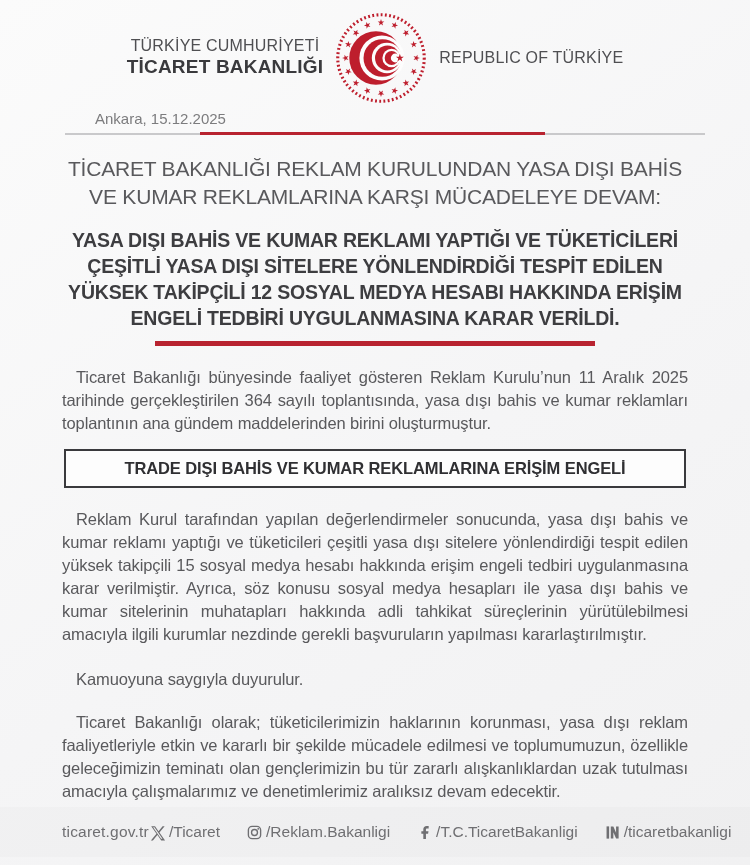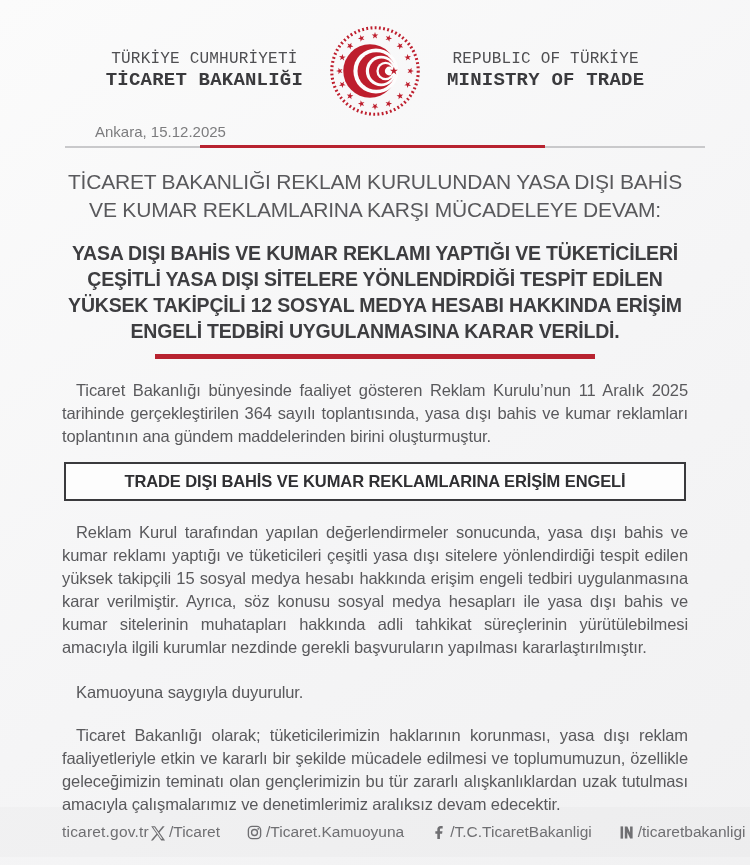--- a/index.html
+++ b/index.html
@@ -7,21 +7,21 @@
     width:750px;height:865px;overflow:hidden;position:relative;
     background:linear-gradient(145deg,#fbfbfb 0%,#f5f5f6 55%,#f1f1f2 100%);
     font-family:"Liberation Sans",sans-serif;
     -webkit-font-smoothing:antialiased;
   }
   .page{position:relative;width:100%;height:100%;}
 
   
   .masthead{
     display:flex;align-items:center;justify-content:center;
-    gap:26px;padding-top:25px;height:92px;font-family:Liberation Mono, monospace;
+    gap:12px;padding-top:12px;height:92px;
   }
   .org-block{text-align:center;line-height:1.18;letter-spacing:.2px;}
   .org-line1{font-size:16px;font-weight:400;color:#4f4f52;}
   .org-line2{font-size:19px;font-weight:700;color:#3a3a3d;}
   .emblem{width:92px;height:92px;flex:0 0 auto;}
 
   
   .dateline{margin:6px 0 0 95px;font-size:15px;color:#7c7c7e;height:18px;}
   .divider{position:relative;margin:4px 45px 0 45px;height:3px;}
   .divider .gray{position:absolute;left:20px;right:0;top:1px;height:2px;background:#c9c9cb;}
@@ -103,21 +103,20 @@
       <circle cx="56.5" cy="50" r="16.5" fill="#fdfdfd"></circle>
       <circle cx="57" cy="50" r="13.5" fill="#be1e2d"></circle>
       <circle cx="61.5" cy="50" r="10" fill="#fdfdfd"></circle>
       <circle cx="61.5" cy="50" r="7.5" fill="#be1e2d"></circle>
       <circle cx="65.5" cy="50" r="4.8" fill="#fdfdfd"></circle>
       <use href="#st" transform="translate(70.5 50) scale(1.15)" fill="#be1e2d"></use>
     </svg>
 
     <div class="org-block">
       <div class="org-line1">REPUBLIC OF TÜRKİYE</div>
-      <div class="org-line2">MINISTRY OF TRADE</div>
     </div>
   </div>
 
   <div class="dateline">Ankara, 15.12.2025</div>
   <div class="divider">
     <div class="gray"></div>
     <div class="red"></div>
   </div>
 
   <div class="kicker">TİCARET BAKANLIĞI REKLAM KURULUNDAN YASA DIŞI BAHİS VE KUMAR REKLAMLARINA KARŞI MÜCADELEYE DEVAM:</div>
@@ -146,21 +145,21 @@
         </svg>
         <span>/Ticaret</span>
       </span>
 
       <span class="social-item">
         <svg width="17" height="17" viewBox="0 0 20 20">
           <rect class="icon-stroke" x="2.8" y="2.8" width="14.4" height="14.4" rx="4.4"></rect>
           <circle class="icon-stroke" cx="10" cy="10" r="3.5"></circle>
           <circle class="icon-fill" cx="14.4" cy="5.7" r="1.1"></circle>
         </svg>
-        <span>/Ticaret.Kamuoyuna</span>
+        <span>/Reklam.Bakanligi</span>
       </span>
 
       <span class="social-item">
         <svg width="17" height="17" viewBox="0 0 20 20">
           <path class="icon-fill" d="M14.9 2.3h-2.3c-2.5 0-4 1.5-4 4v2.3H6.3v3h2.3v6.1h3.1v-6.1h2.5l.5-3h-3V6.6c0-.9.4-1.4 1.4-1.4h1.8z"></path>
         </svg>
         <span>/T.C.TicaretBakanligi</span>
       </span>
 
       <span class="social-item">

